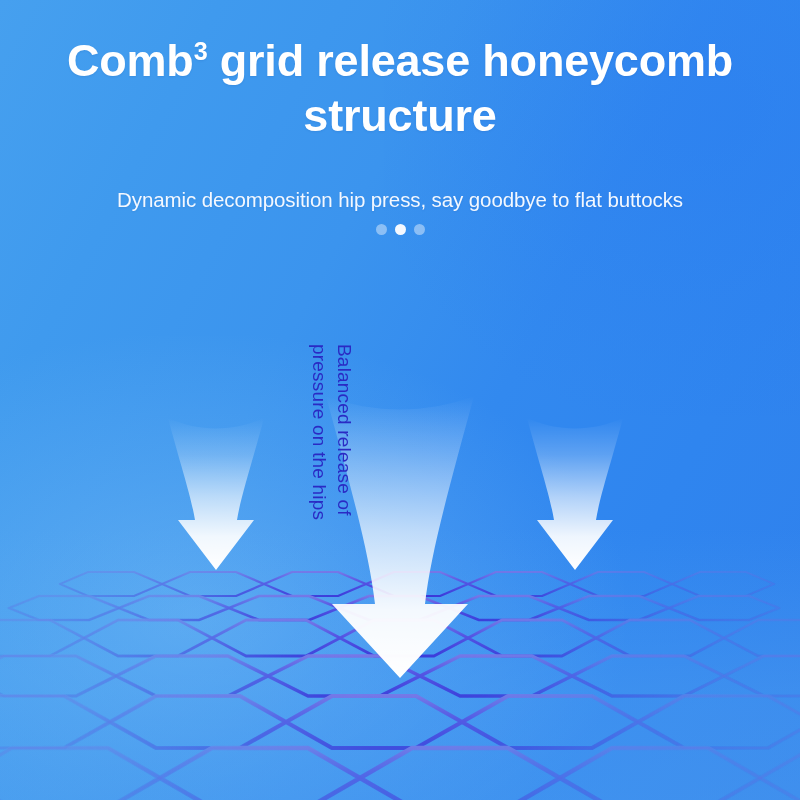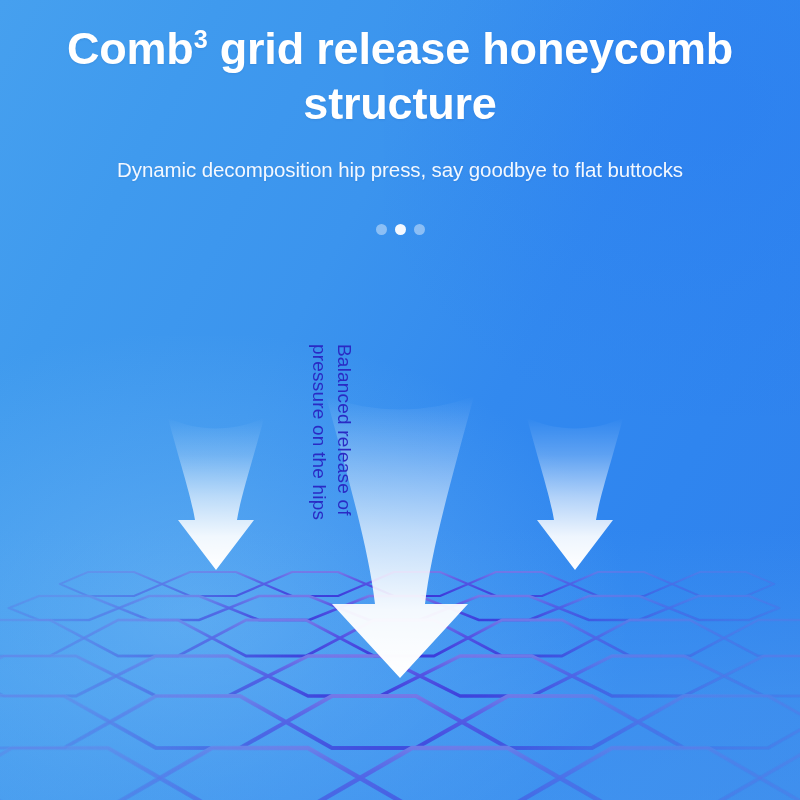--- a/index.html
+++ b/index.html
@@ -51,37 +51,37 @@
   
   #header {
     position: absolute;
     left: 0;
     top: 0;
     width: 100%;
     text-align: center;
     z-index: 30;
   }
   #title {
-    margin: 4px;
+    margin: 16px;
     padding: 18px 22px 0 22px;
     color: #ffffff;
     font-size: 45px;
     font-weight: 700;
     line-height: 1.22;
     letter-spacing: -0.2px;
     font-family: "Liberation Sans", sans-serif;
     text-shadow: 0 1px 2px rgba(30,90,170,0.18);
   }
   #title sup {
     font-size: 0.56em;
     vertical-align: super;
     line-height: 0;
   }
   #subtitle {
-    margin: 26px 0 0 0;
+    margin: 44px 0 0 0;
     color: #f3f8ff;
     font-size: 20.5px;
     font-weight: 400;
     letter-spacing: -0.1px;
     font-family: "Liberation Sans", sans-serif;
     text-shadow: 0 1px 2px rgba(30,90,170,0.16);
   }
 
   
   #dots {

